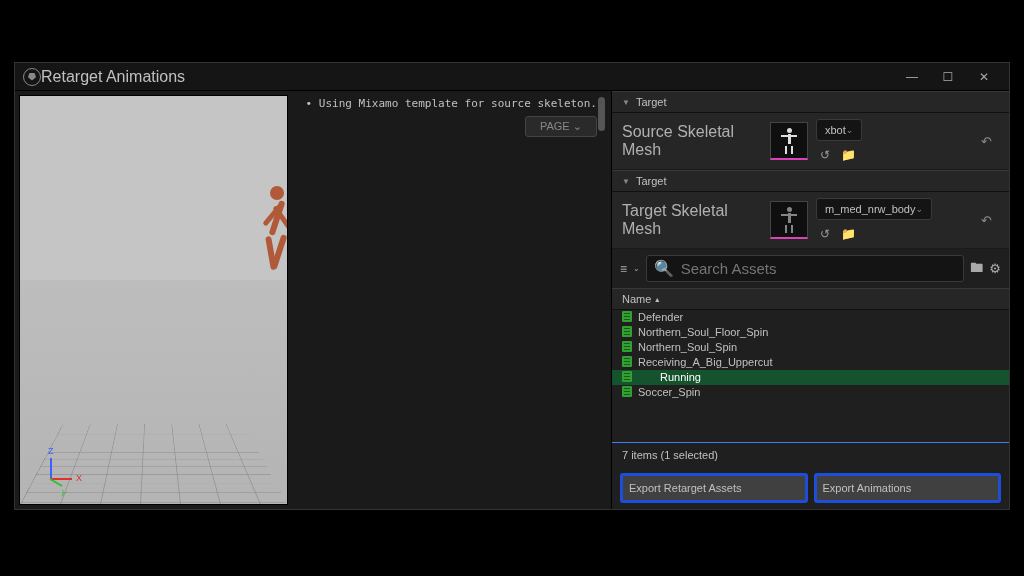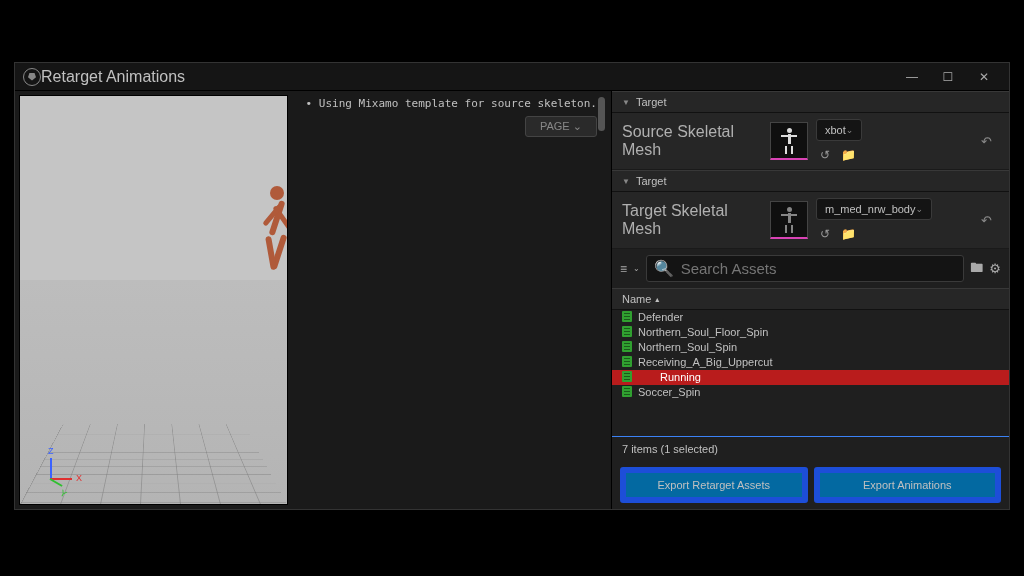--- a/index.html
+++ b/index.html
@@ -62,26 +62,26 @@
   .reset-btn { width: 18px; color: #888; font-size: 13px; margin-left: auto; }
 
   .browser-toolbar { display: flex; align-items: center; gap: 6px; padding: 6px 8px; background: #1f1f1f; }
   .filter-ico { color: #aaa; font-size: 12px; }
   .search-box { flex: 1; background: #141414; border: 1px solid #3a3a3a; border-radius: 3px; display: flex; align-items: center; padding: 3px 8px; gap: 6px; }
   .search-box input { background: transparent; border: none; outline: none; color: #c0c0c0; font-size: 15px; width: 100%; }
   .tool-ico { color: #aaa; font-size: 13px; }
   .col-hdr { background: #262626; padding: 4px 10px; color: #c0c0c0; font-size: 11px; border-top: 1px solid #383838; border-bottom: 1px solid #111; display: flex; align-items: center; gap: 4px; }
   .asset-list { flex: 1; overflow-y: auto; }
   .asset-item { display: flex; align-items: flex-start; gap: 6px; padding: 1px 10px; color: #c0c0c0; font-size: 11px; cursor: default; height: 15px; }
-  .asset-item.selected { background: #b91c1c; color: #fff; gap: 28px; }
+  .asset-item.selected { background: #14532d; color: #fff; gap: 28px; }
   .asset-ico { width: 10px; height: 11px; background: #30a030; border-radius: 1px; flex-shrink: 0; position: relative; }
   .asset-ico::after { content: ""; position: absolute; left: 2px; top: 2px; right: 2px; bottom: 2px; background: repeating-linear-gradient(#1a5a1a 0 1px, transparent 1px 3px); }
   .status-bar { padding: 6px 10px; color: #c0c0c0; font-size: 11px; border-top: 1px solid #3b82f6; }
   .btn-row { display: flex; gap: 6px; padding: 6px 8px; }
-  .export-btn { flex: 1; background: #0369a1; border: 6px solid #1d4ed8; color: #c0c0c0; font-size: 11px; padding: 6px; text-align: center; border-radius: 3px; }
+  .export-btn { flex: 1; background: #404040; border: 3px solid #1d4ed8; color: #c0c0c0; font-size: 11px; padding: 6px; border-radius: 3px; }
 </style>
 </head>
 <body>
 
 <div class="app-window">
 
   <div class="titlebar">
     <div class="ue-logo"></div>
     <div class="title-text">Retarget Animations</div>
     <div class="win-controls">

